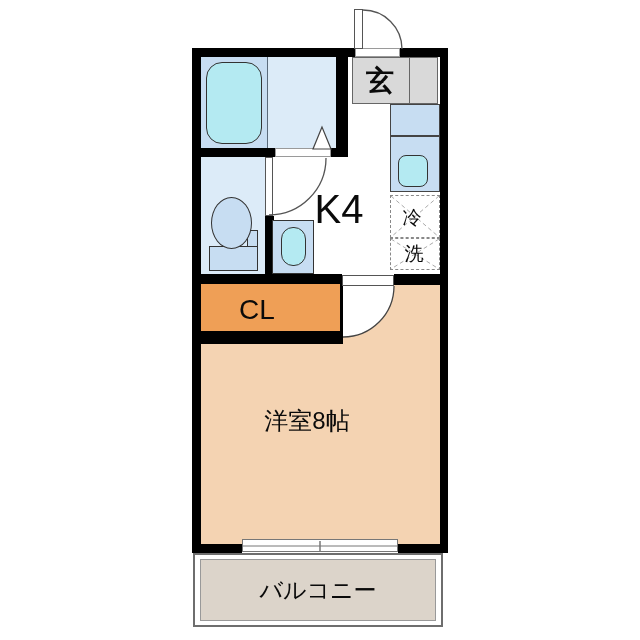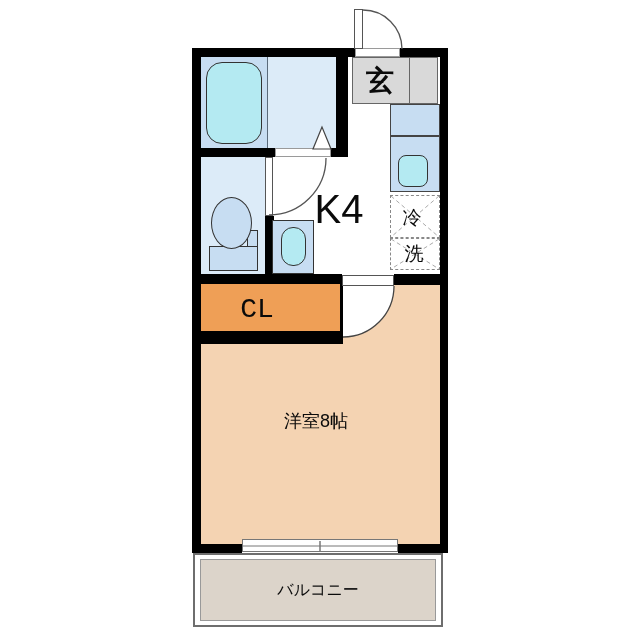--- a/index.html
+++ b/index.html
@@ -95,16 +95,16 @@
     </g>
 
     <line x1="243" y1="546" x2="397" y2="546" stroke="#777" stroke-width="1"></line>
     <line x1="320" y1="541" x2="320" y2="551" stroke="#777" stroke-width="1.5"></line>
   </svg>
 
   <div class="label" style="left:380px;top:81px;font-size:28px;font-weight:600;">玄</div>
   <div class="label" style="left:339px;top:209px;font-size:40px;">K4</div>
   <div class="label" style="left:412px;top:217px;font-size:19px;">冷</div>
   <div class="label" style="left:414px;top:253px;font-size:19px;">洗</div>
-  <div class="label" style="left:257px;top:310px;font-size:28px;font-family:Liberation Mono, monospace;">CL</div>
-  <div class="label" style="left:316px;top:421px;font-size:18px;">洋室8帖</div>
-  <div class="label" style="left:318px;top:590px;font-size:16px;">バルコニー</div>
+  <div class="label" style="left:257px;top:310px;font-size:28px;">CL</div>
+  <div class="label" style="left:307px;top:421px;font-size:24px;">洋室8帖</div>
+  <div class="label" style="left:318px;top:590px;font-size:23px;">バルコニー</div>
 </div>
 
 </body></html>

